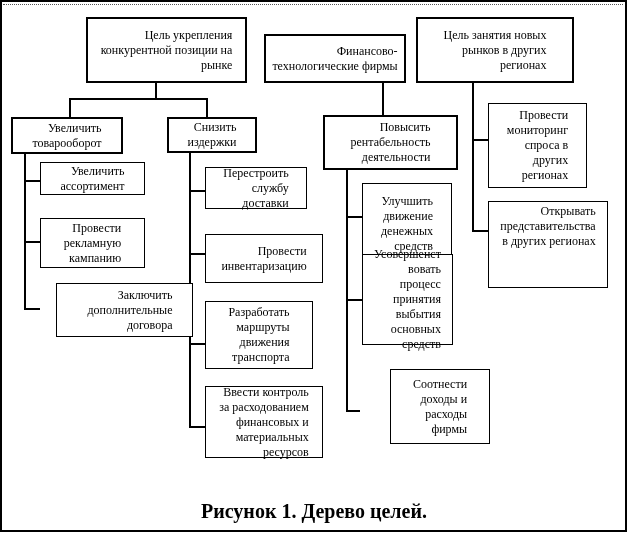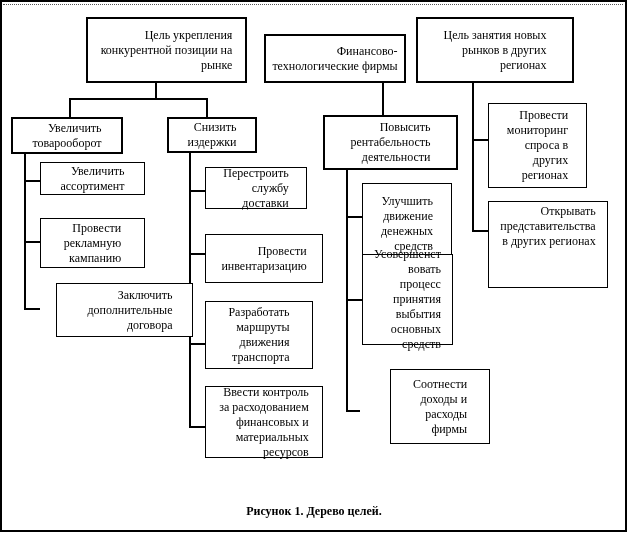--- a/index.html
+++ b/index.html
@@ -44,21 +44,21 @@
   .line {
     position: absolute;
     background: #000000;
   }
   .caption {
     position: absolute;
     left: 0; top: 502px;
     width: 628px;
     text-align: center;
     font-weight: bold;
-    font-size: 12px;
+    font-size: 20px;
     line-height: 19px;
   }
 </style>
 </head>
 <body>
 
 <div class="canvas">
 
   <div class="frame"></div>
   <div class="dotted"></div>

